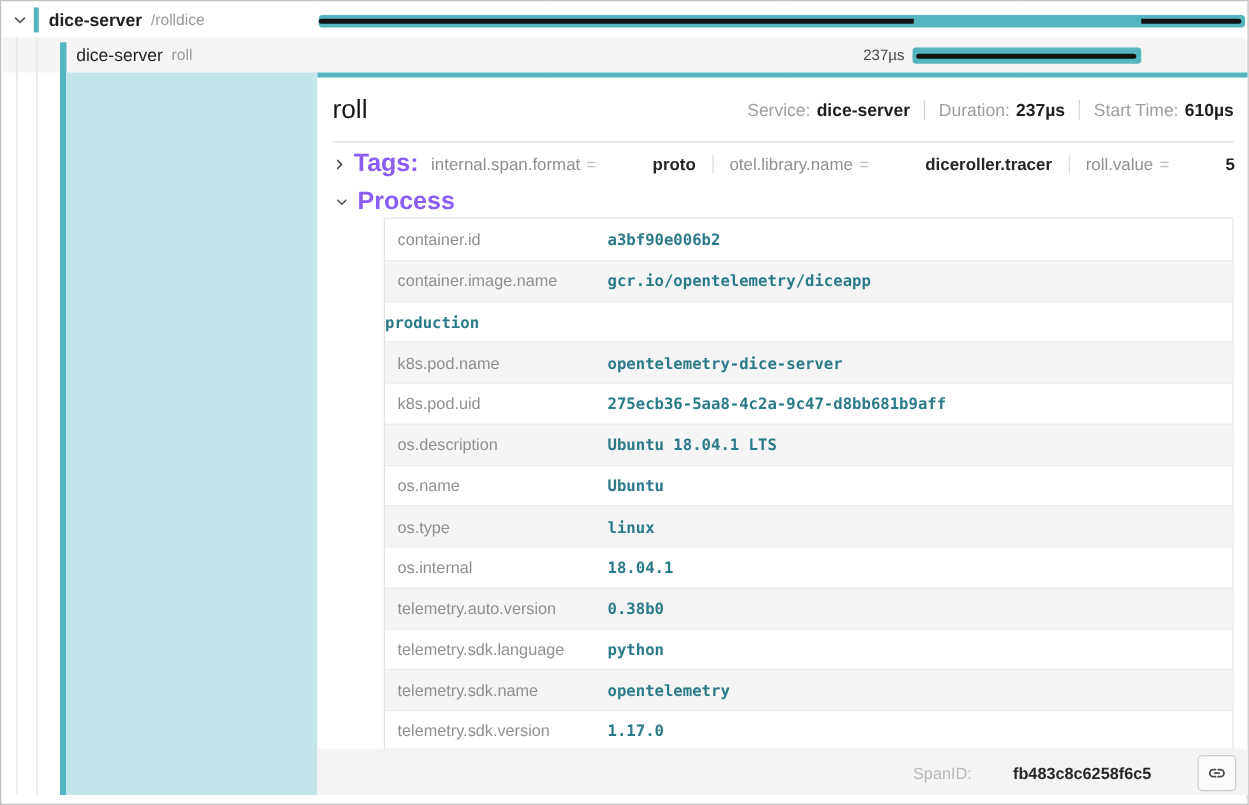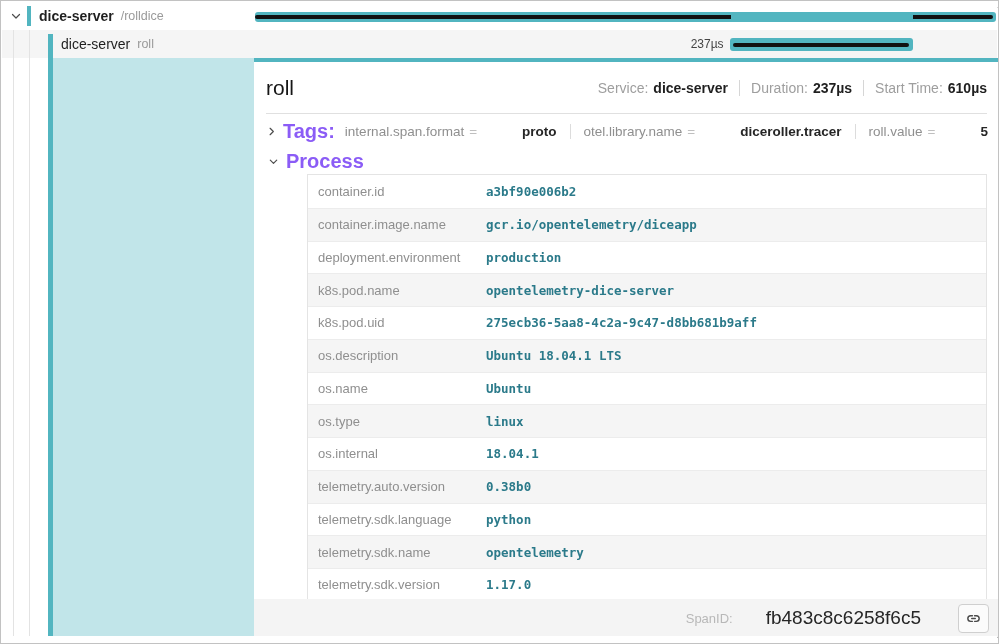--- a/index.html
+++ b/index.html
@@ -71,21 +71,21 @@
 
   .kv-table{border:1px solid #e4e4e4;height:426px;overflow:hidden;margin-left:41px;}
   .kv-row{display:flex;height:32.75px;align-items:center;}
   .kv-row:nth-child(even){background:#f5f5f5;}
   .kv-row + .kv-row{border-top:1px solid #ececec;}
   .kv-key{width:178px;padding-left:10px;font-size:13px;color:#8f8f8f;flex:none;}
   .kv-val{flex:1;font-family:"DejaVu Sans Mono",monospace;font-size:12.5px;font-weight:bold;color:var(--value-teal);}
 
   .detail-footer{position:absolute;left:0;right:0;bottom:0;height:39px;background:#f4f4f4;border-bottom:1px solid #b9b9b9;display:flex;align-items:center;justify-content:flex-end;padding:0 10px;gap:28px;}
   .spanid-lbl{color:#b8b8b8;font-size:13px;margin-right:5px;}
-  .spanid-val{color:#262626;font-size:19px;font-weight:normal;}
+  .spanid-val{color:#262626;font-size:13px;font-weight:bold;}
   .link-btn{margin-left:9px;width:31px;height:29px;border:1px solid #cfcfcf;border-radius:4px;background:#fbfbfb;display:flex;align-items:center;justify-content:center;cursor:pointer;}
 
   .bottom-strip{position:absolute;left:1px;right:1px;bottom:1px;height:6px;background:#fff;}
 
   svg{display:block;}
 </style>
 </head>
 <body>
 
 <div class="screen">
@@ -192,21 +192,20 @@
       <div class="kv-table">
         <div class="kv-row">
             <span class="kv-key">container.id</span>
             <span class="kv-val">a3bf90e006b2</span>
           </div>
         <div class="kv-row">
             <span class="kv-key">container.image.name</span>
             <span class="kv-val">gcr.io/opentelemetry/diceapp</span>
           </div>
         <div class="kv-row">
-            <span class="kv-key">deployment.environment</span>
             <span class="kv-val">production</span>
           </div>
         <div class="kv-row">
             <span class="kv-key">k8s.pod.name</span>
             <span class="kv-val">opentelemetry-dice-server</span>
           </div>
         <div class="kv-row">
             <span class="kv-key">k8s.pod.uid</span>
             <span class="kv-val">275ecb36-5aa8-4c2a-9c47-d8bb681b9aff</span>
           </div>

